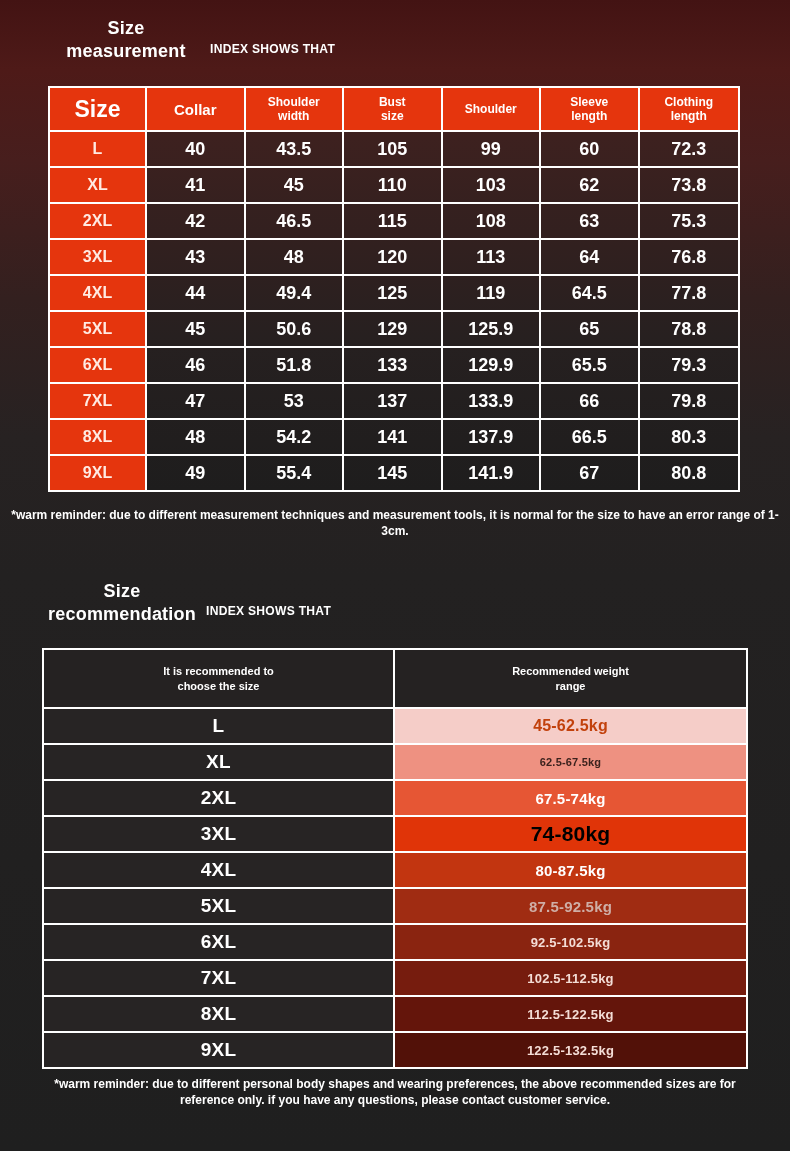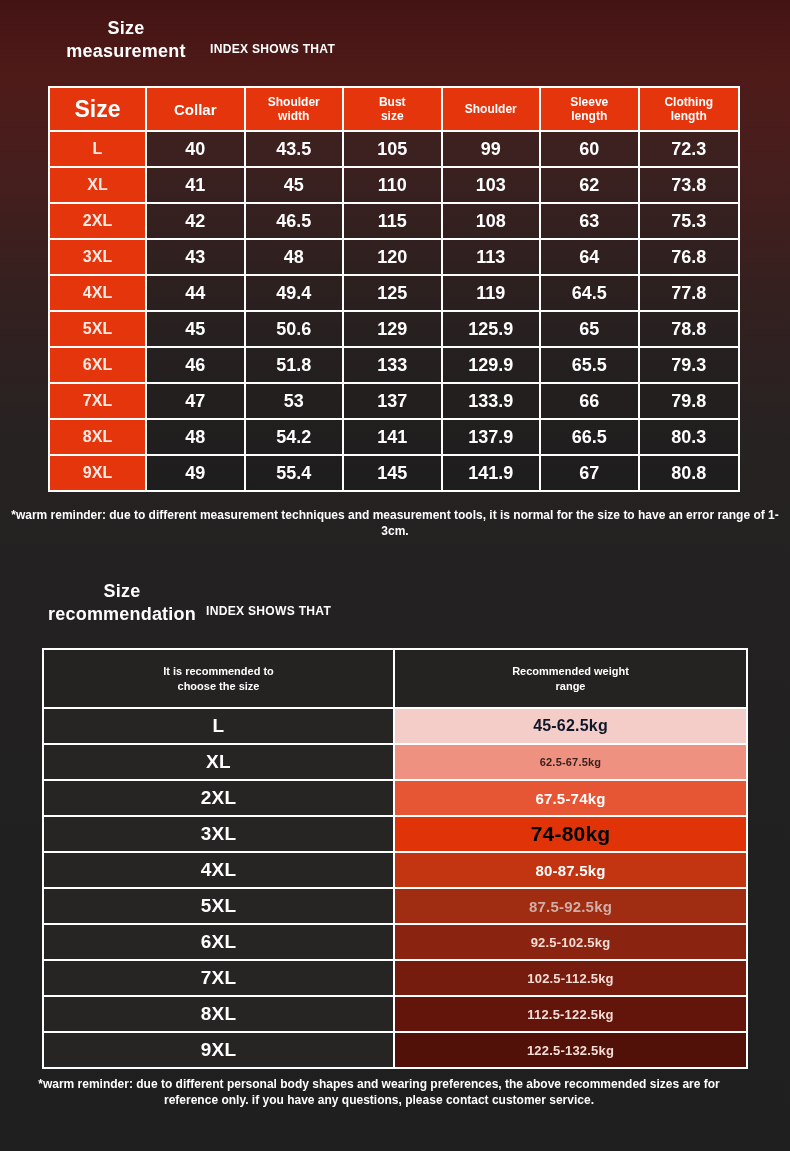--- a/index.html
+++ b/index.html
@@ -22,21 +22,21 @@
   #s1-title{left:43px;top:17px;width:166px;}
   #s1-index{left:210px;top:41px;}
   #s2-title{left:37px;top:580px;width:170px;}
   #s2-index{left:206px;top:603px;}
   
   .footnote{
     position:absolute;color:#fff;text-align:center;
     font-size:12px;font-weight:bold;line-height:16px;
   }
   #footnote1{left:0;top:507px;width:790px;}
-  #footnote2{left:29px;top:1076px;width:700px;}
+  #footnote2{left:45px;top:1076px;width:700px;}
   
   #size-table{
     position:absolute;left:48px;top:86px;width:692px;
     border:2px solid var(--border,#fff);box-sizing:border-box;
   }
   #size-table-header{
     display:grid;grid-template-columns:97px repeat(6,1fr);
     height:42px;background:var(--accent,#e5350d);
   }
   .th{
@@ -221,21 +221,21 @@
   <div id="rec-table">
     <div id="rec-table-header">
         <div class="th2">It is recommended to
 choose the size</div>
         <div class="th2">Recommended weight
 range</div>
       </div>
     <div id="rec-table-body">
         <div class="t2-row">
           <div class="td2 rec-size">L</div>
-          <div class="td2 rec-weight" style="background: rgb(245, 205, 200); color: #0f172a; font-size: 16px;">45-62.5kg</div>
+          <div class="td2 rec-weight" style="background: rgb(245, 205, 200); color: #c2410c; font-size: 16px;">45-62.5kg</div>
         </div>
         <div class="t2-row">
           <div class="td2 rec-size">XL</div>
           <div class="td2 rec-weight" style="background: rgb(238, 145, 129); color: rgb(60, 34, 29); font-size: 11px;">62.5-67.5kg</div>
         </div>
         <div class="t2-row">
           <div class="td2 rec-size">2XL</div>
           <div class="td2 rec-weight" style="background: rgb(230, 86, 52); color: rgb(255, 255, 255); font-size: 15px;">67.5-74kg</div>
         </div>
         <div class="t2-row">

